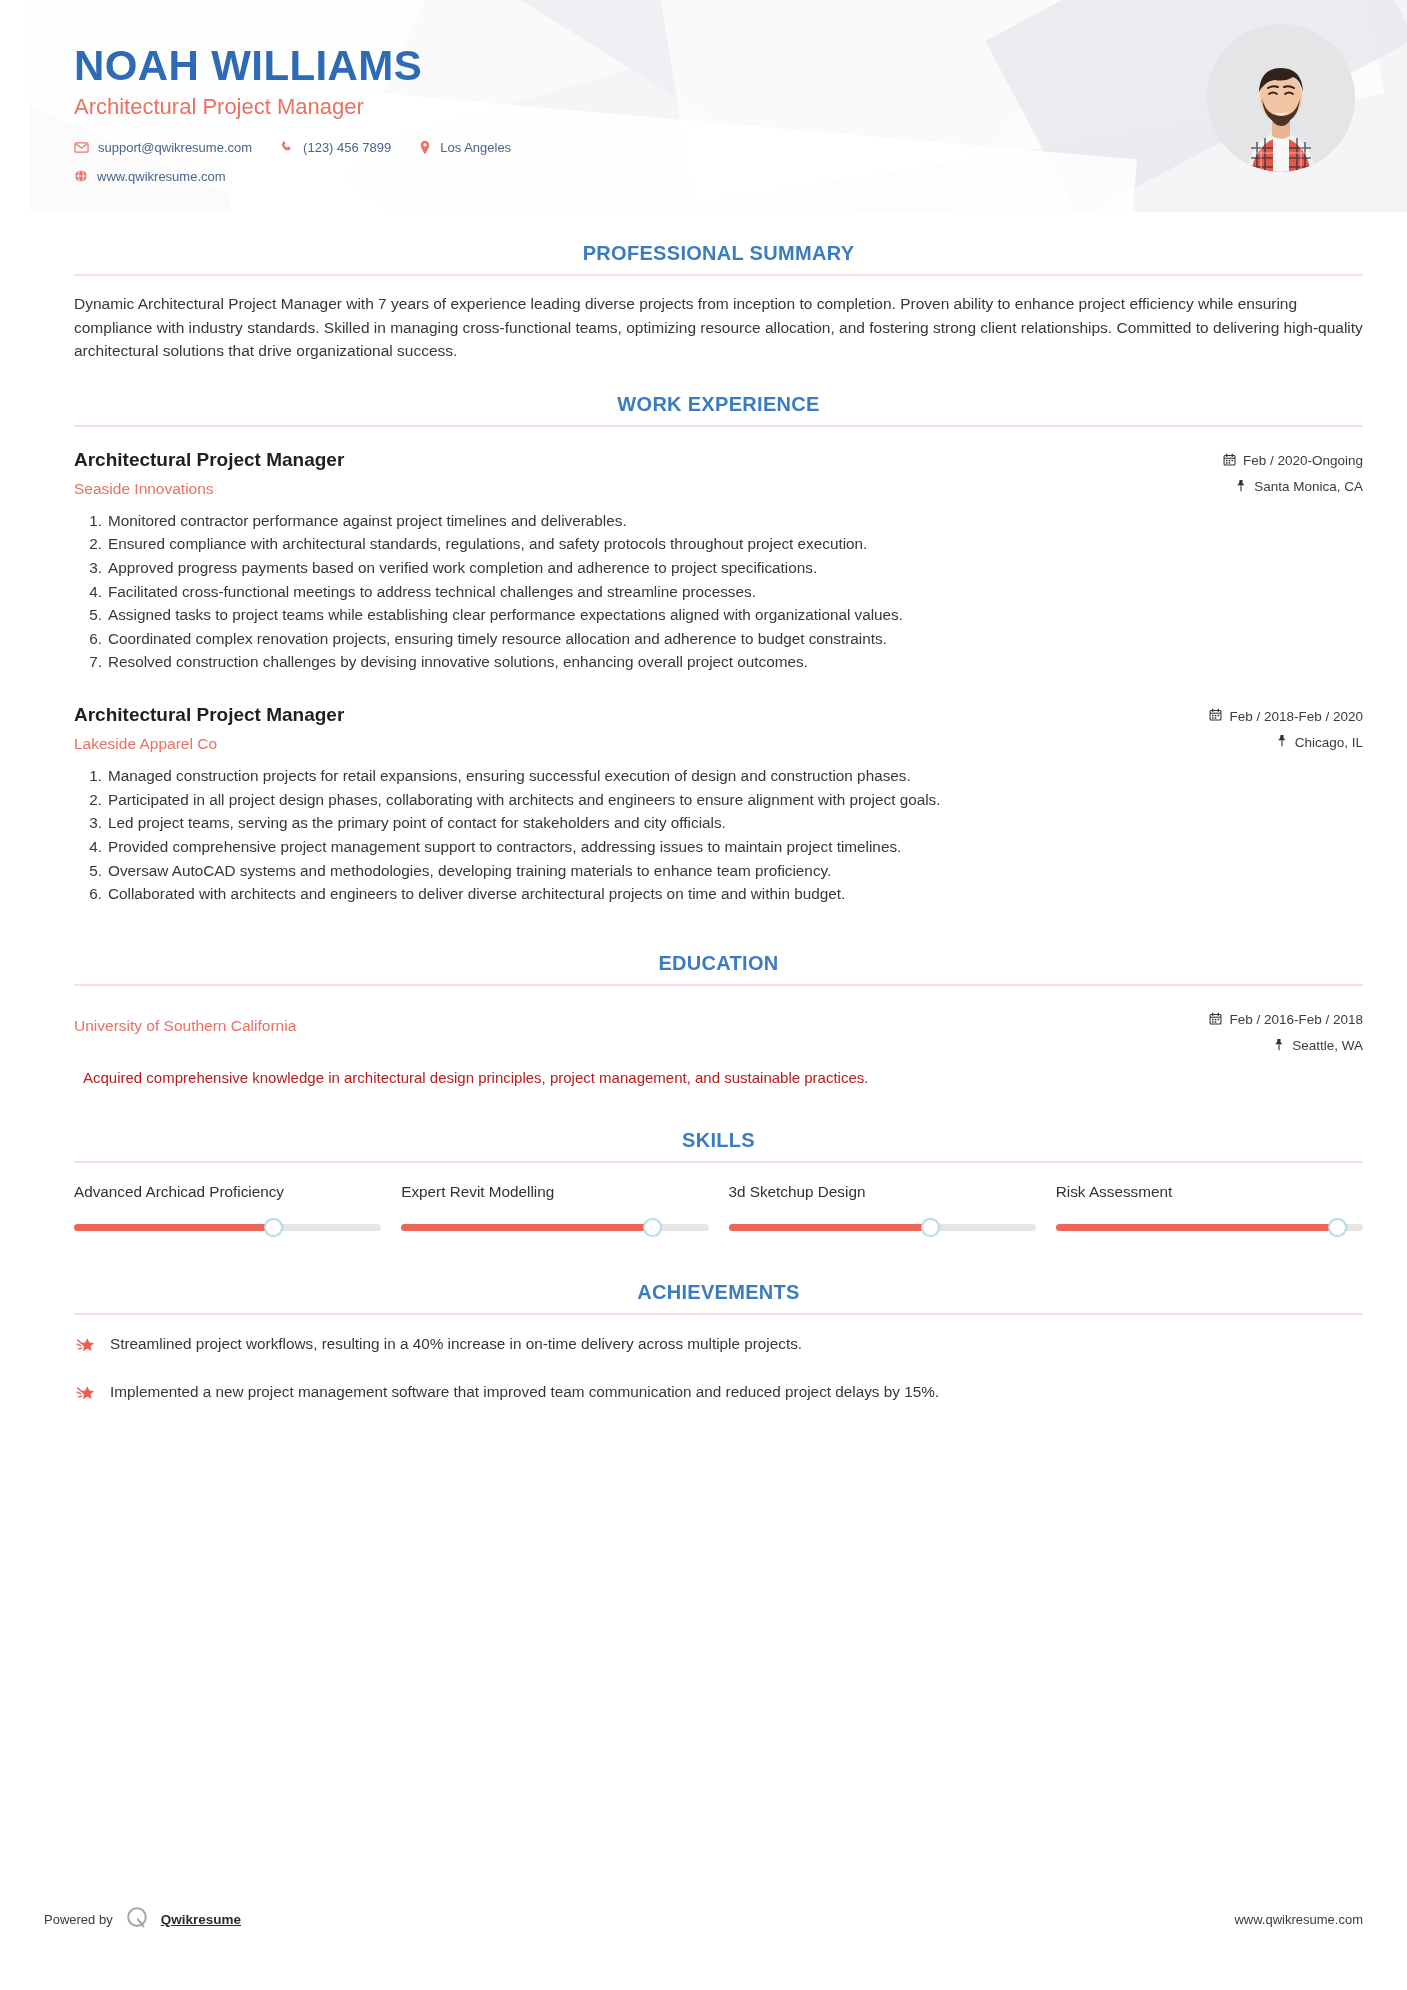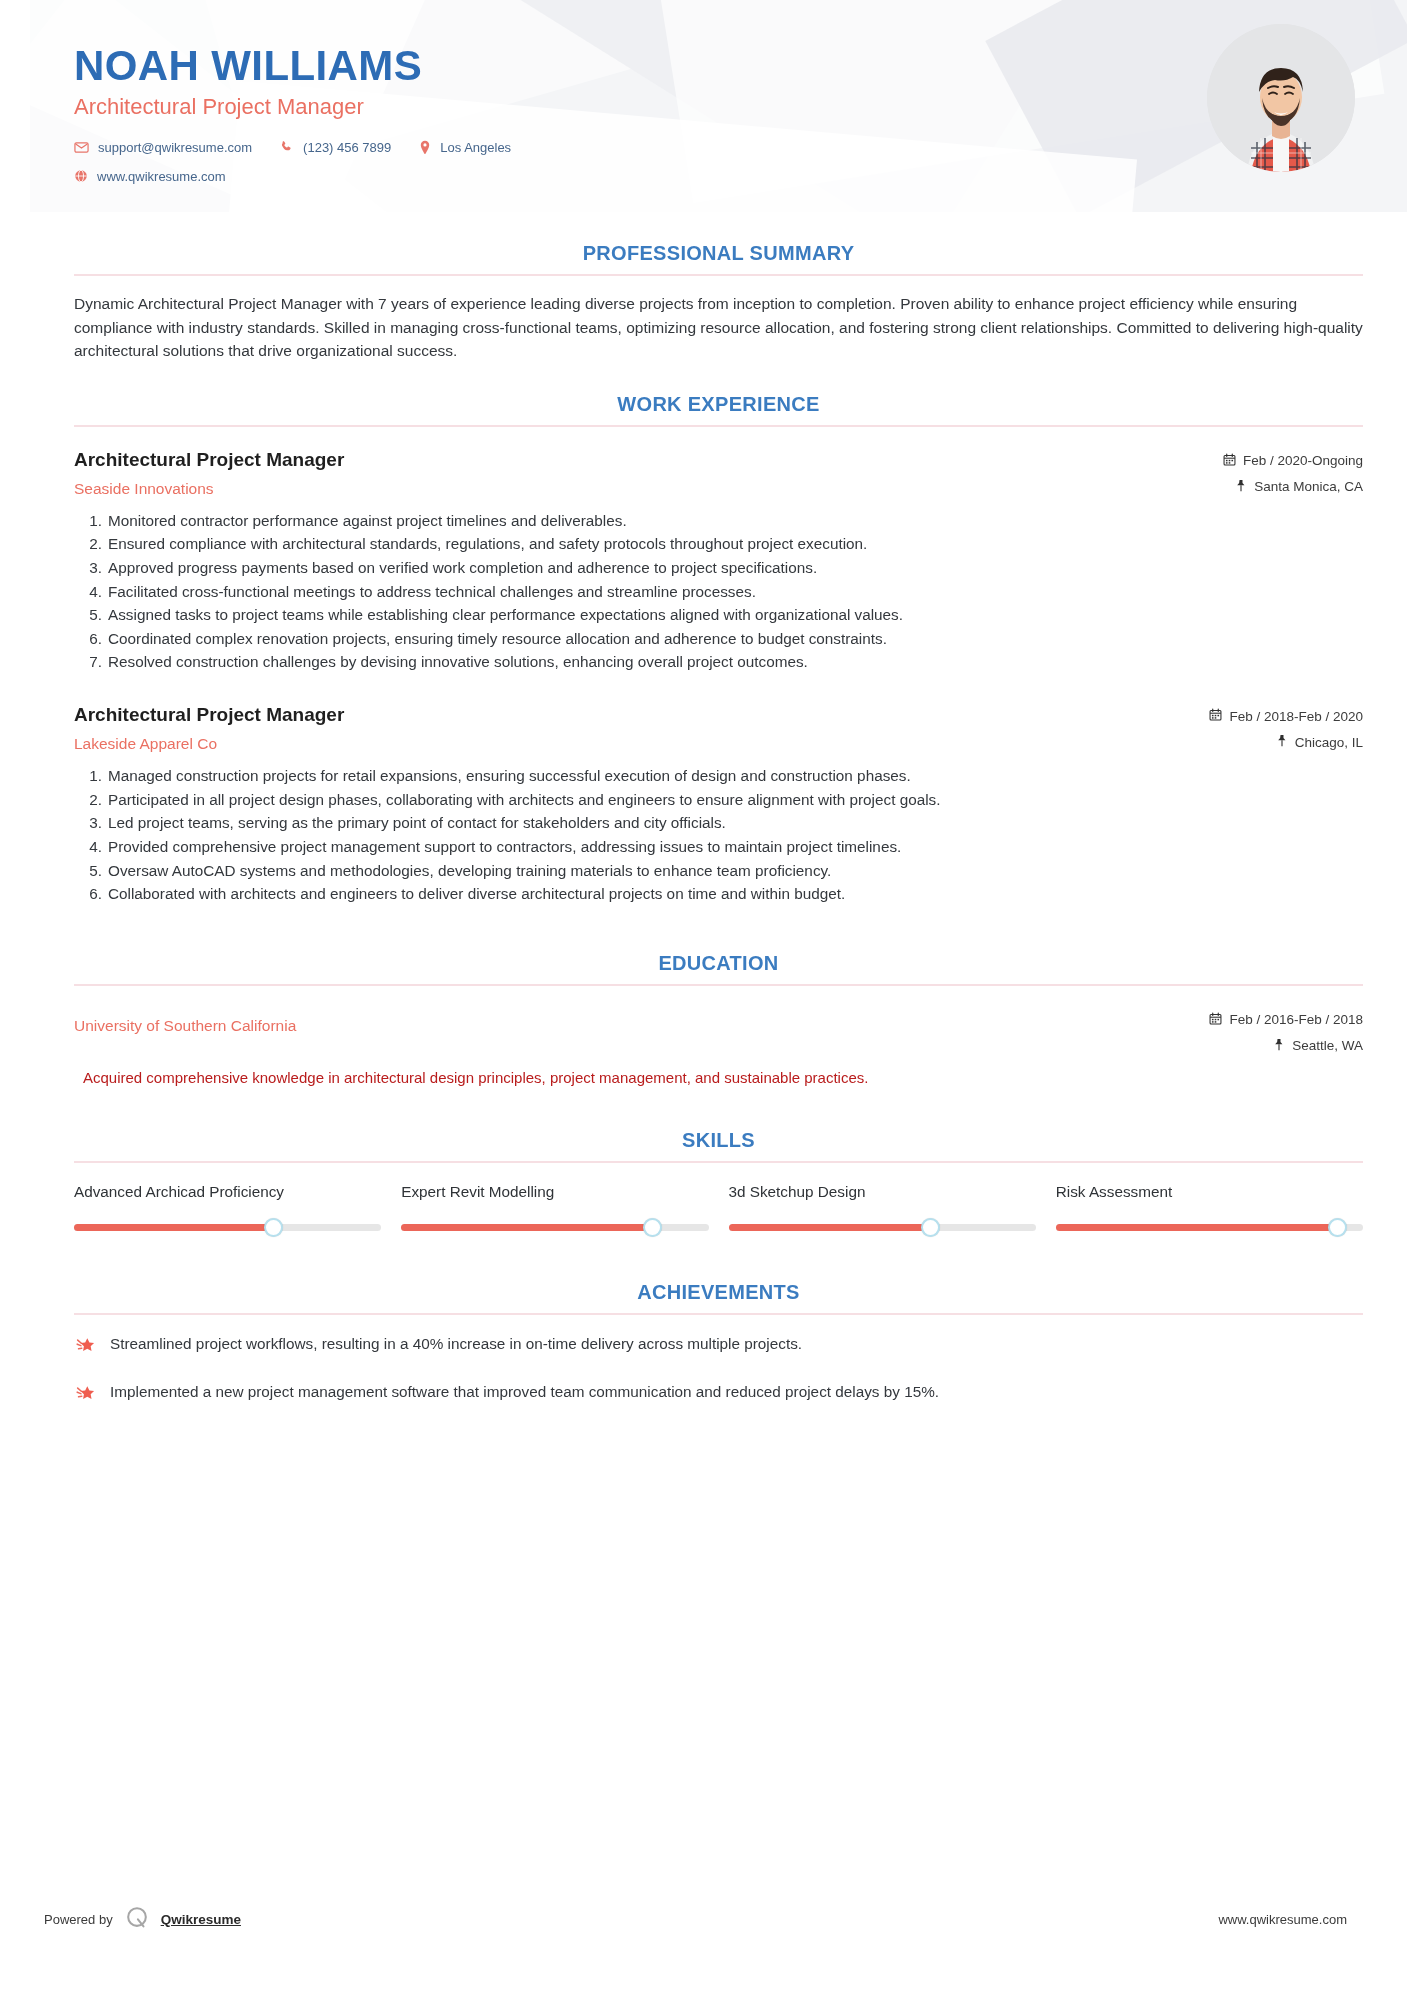--- a/index.html
+++ b/index.html
@@ -225,21 +225,21 @@
   .ach-ic { flex:0 0 auto; padding-top:2px; }
   .ach-txt {
     font-size:15.3px;
     line-height:1.48;
     color:#34383d;
   }
 
   
   .footer {
     position:absolute;
-    left:0; right:16px;
+    left:0; right:0;
     bottom:56px;
     padding:0 44px;
     display:flex;
     align-items:center;
     justify-content:space-between;
   }
   .powered {
     display:flex;
     align-items:center;
     gap:11px;

